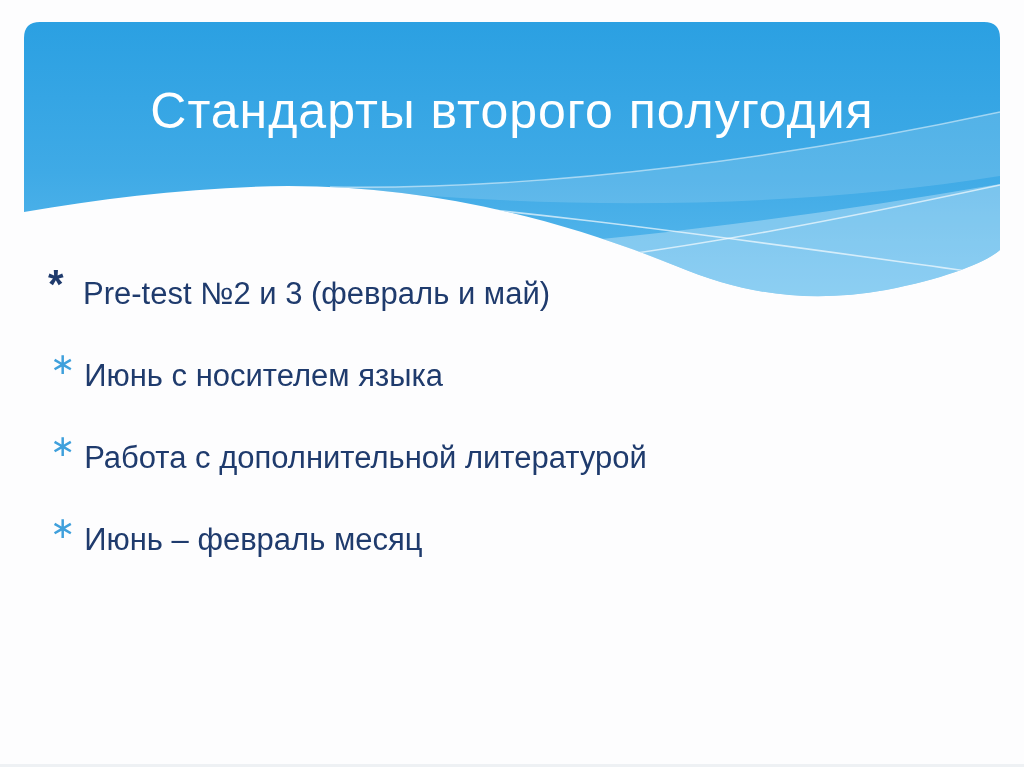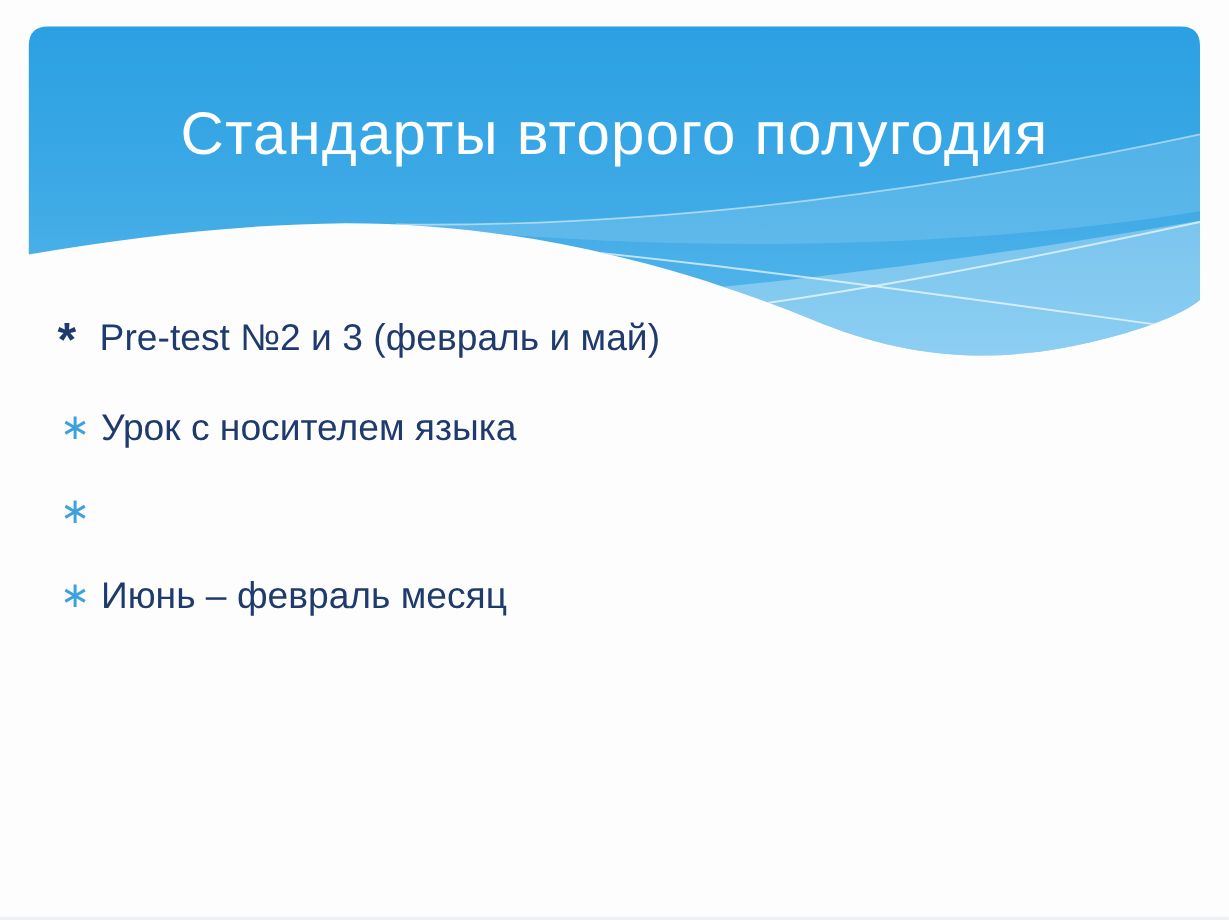--- a/index.html
+++ b/index.html
@@ -63,21 +63,21 @@
     font-size: 40px;
     line-height: 44px;
     font-weight: 700;
   }
   .marker-blue {
     color: #3fa0dc;
     font-size: 30px;
     line-height: 39px;
     padding-left: 2px;
   }
-  .bullet-text { white-space: nowrap; }
+  .bullet-text { white-space: nowrap; margin-top: 12px; }
 </style>
 </head>
 <body>
 
 <div class="slide">
 
   <svg class="header-art" viewBox="0 0 1024 340" xmlns="http://www.w3.org/2000/svg" aria-hidden="true">
     <defs>
       <linearGradient id="blueGrad" x1="0" y1="0" x2="0" y2="1">
         <stop offset="0%" stop-color="#2ba0e2"></stop>
@@ -119,24 +119,25 @@
 
   <div class="slide-title">Стандарты второго полугодия</div>
 
   <ul class="bullet-list">
     <li class="bullet-item">
       <span class="bullet-marker marker-navy">*</span>
       <span class="bullet-text">Pre-test №2 и 3 (февраль и май)</span>
     </li>
     <li class="bullet-item">
       <span class="bullet-marker marker-blue">∗</span>
-      <span class="bullet-text">Урок с носителем языка</span>
+      <span class="bullet-text">Июнь с носителем языка</span>
     </li>
     <li class="bullet-item">
       <span class="bullet-marker marker-blue">∗</span>
+      <span class="bullet-text">Работа с дополнительной литературой</span>
     </li>
     <li class="bullet-item">
       <span class="bullet-marker marker-blue">∗</span>
       <span class="bullet-text">Июнь – февраль месяц</span>
     </li>
   </ul>
 
 </div>
 
 </body></html>

